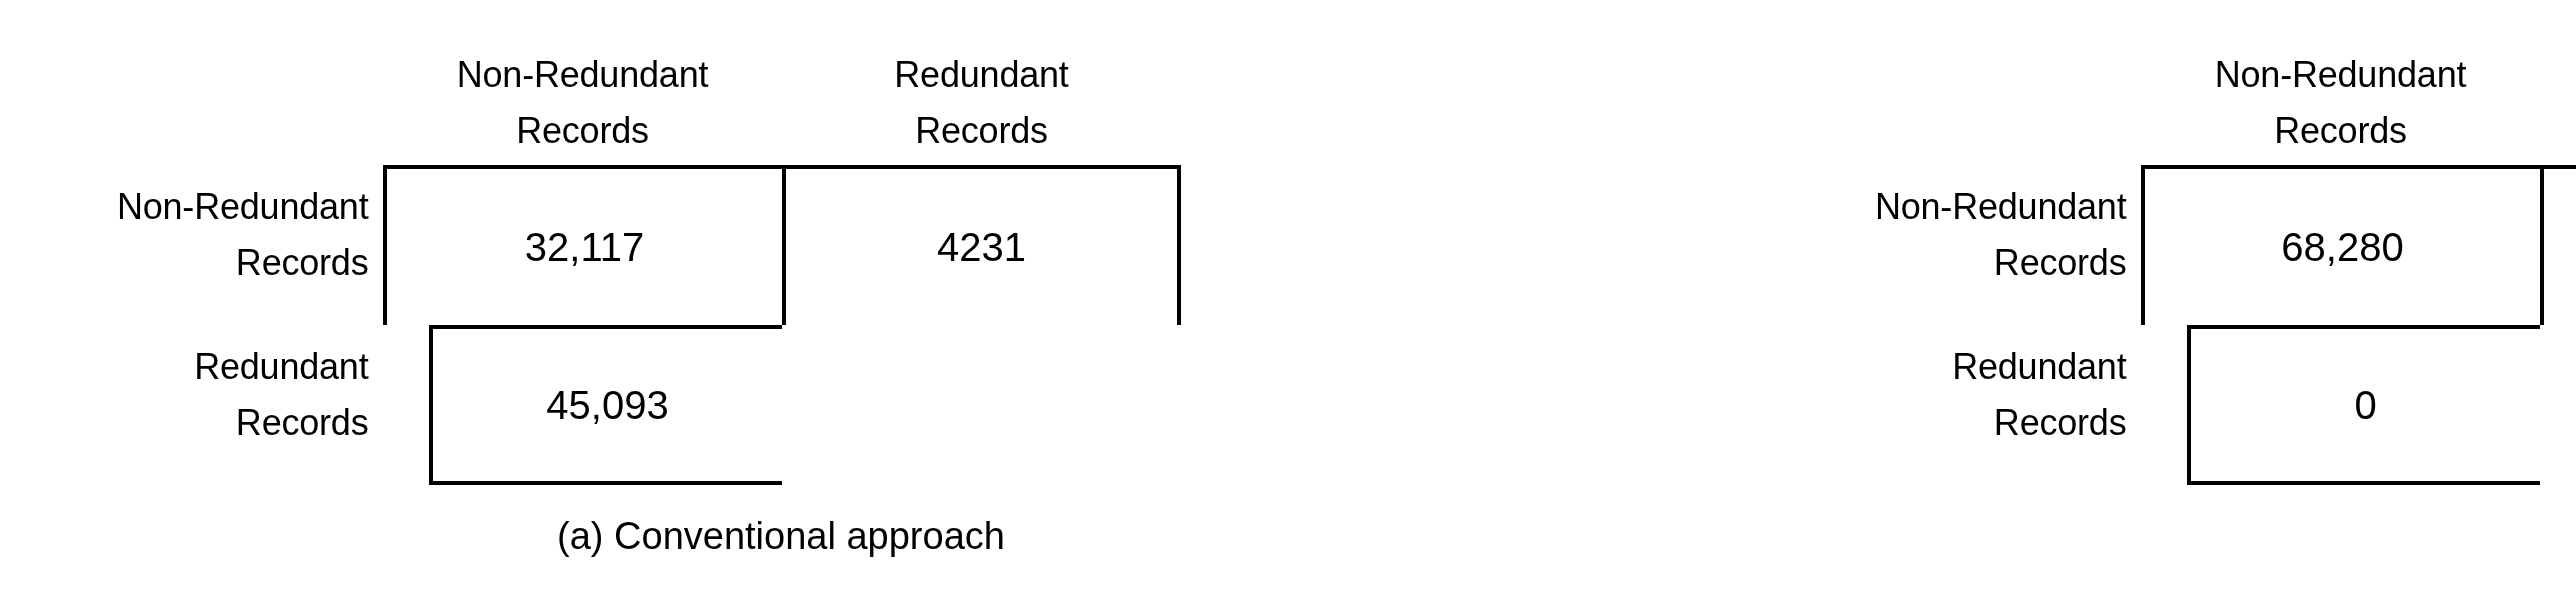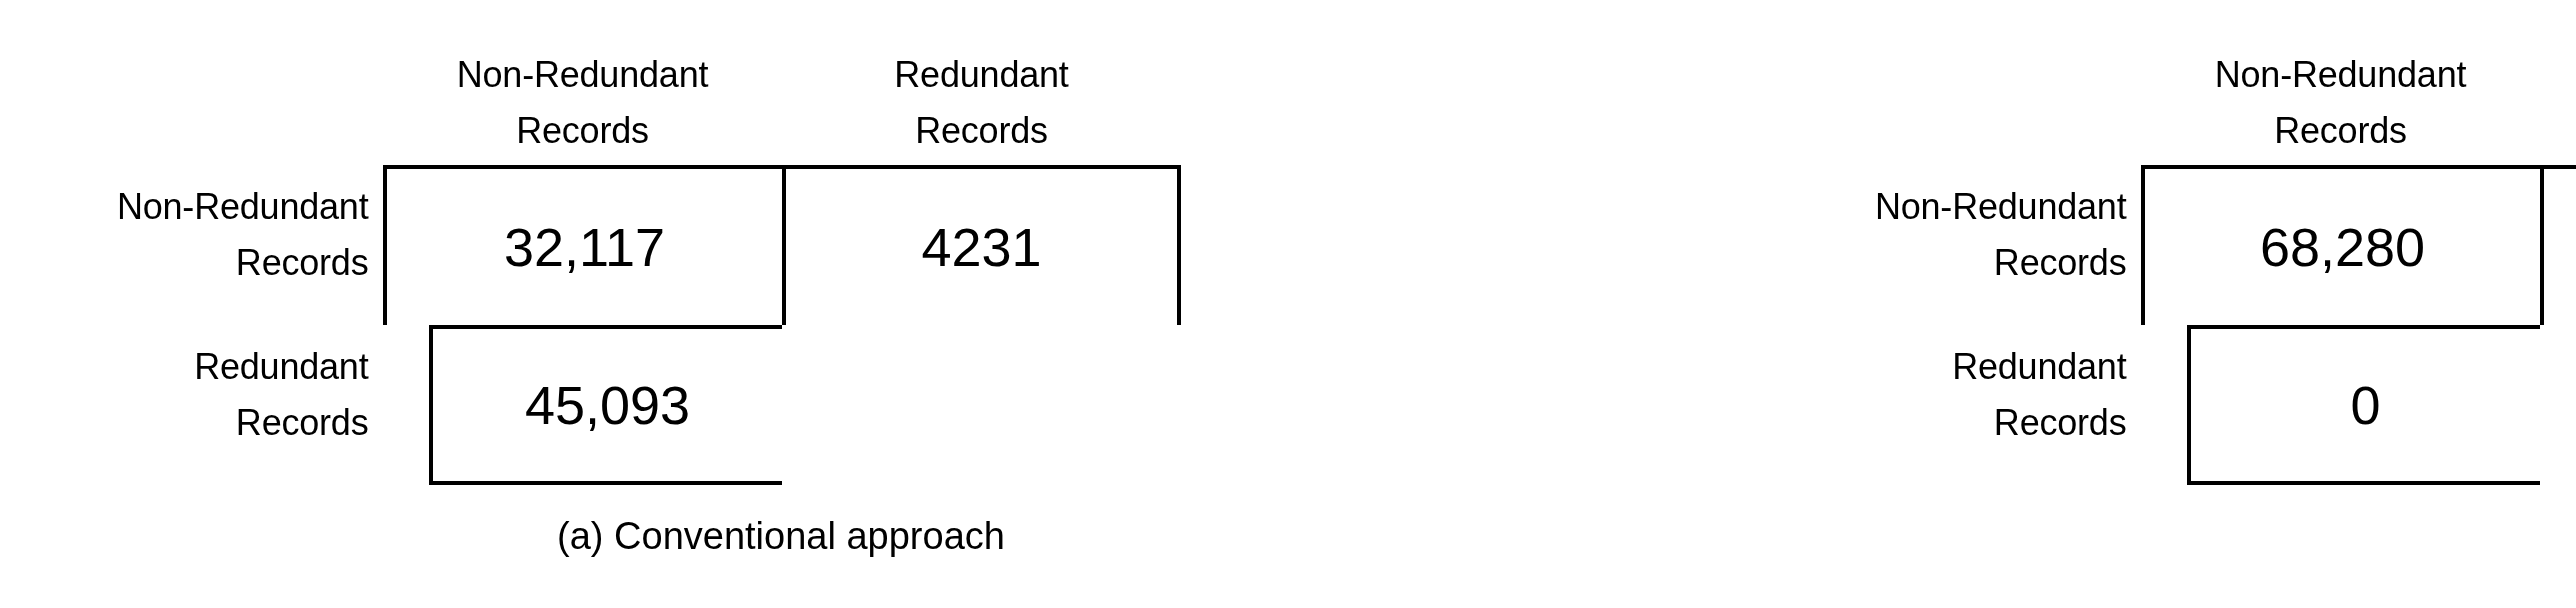--- a/index.html
+++ b/index.html
@@ -71,21 +71,21 @@
     font-size: 36px;
     line-height: 56px;
     letter-spacing: -0.2px;
     white-space: nowrap;
   }
 
   .cell {
     display: flex;
     align-items: center;
     justify-content: center;
-    font-size: 54px;
+    font-size: 40px;
     letter-spacing: 0px;
     border-left: 4.8px solid #000000;
     border-top: 4.8px solid #000000;
     box-sizing: border-box;
   }
   
   .cell.col-last  { border-right: 4.8px solid #000000; }
   .cell.row-last  { border-bottom: 4.8px solid #000000; margin-left: 46px; }
 
   .caption {

